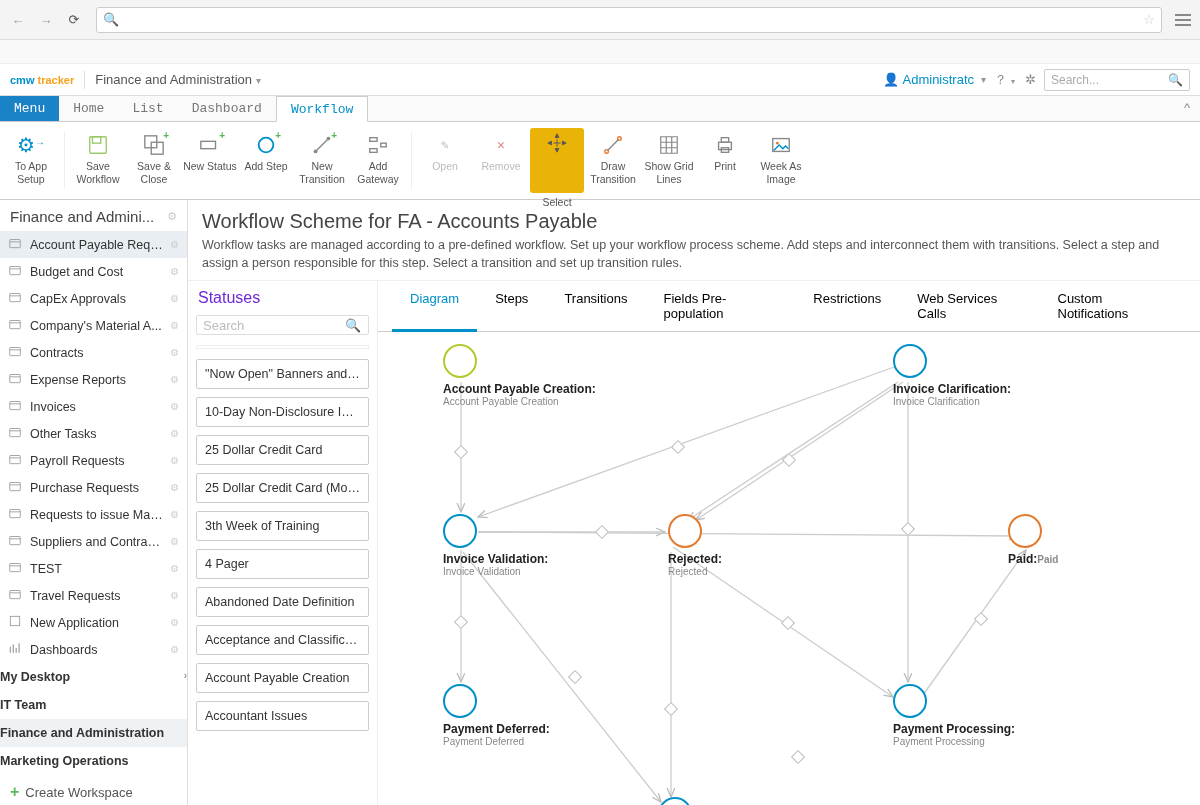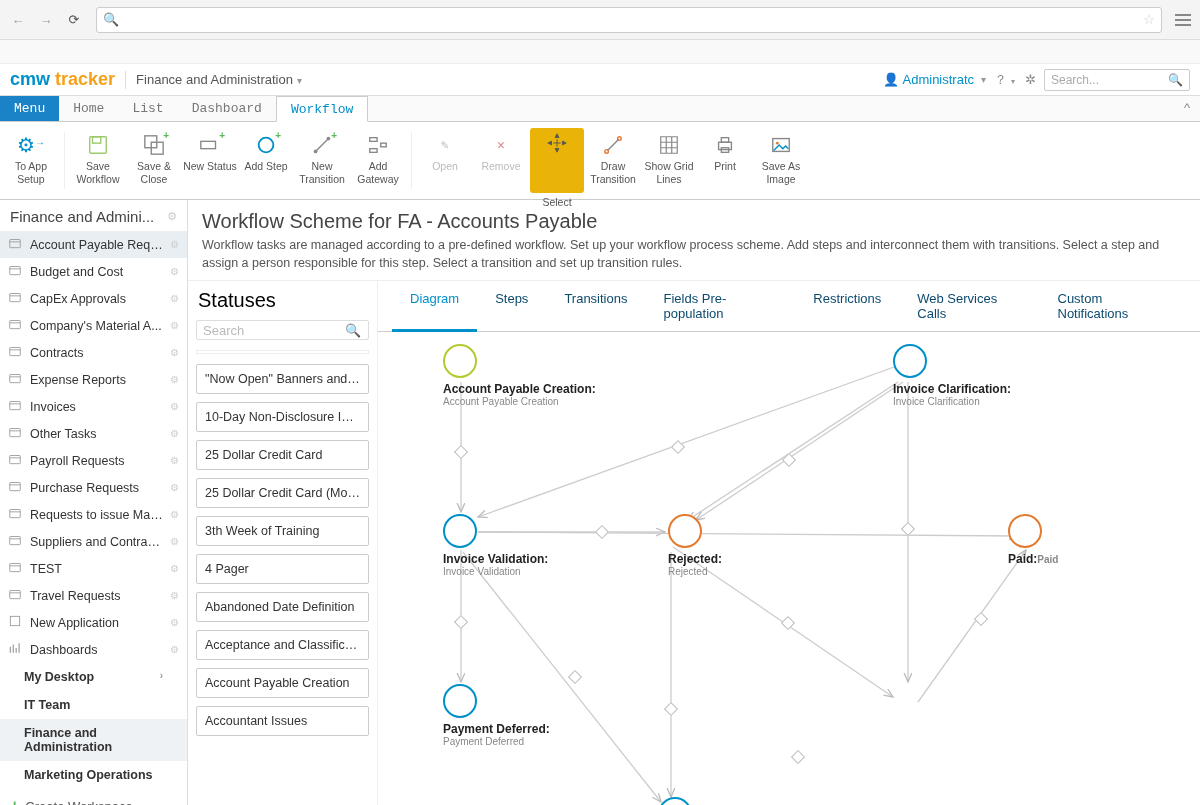--- a/index.html
+++ b/index.html
@@ -10,21 +10,21 @@
 .nav-btn { width: 24px; height: 24px; display:flex; align-items:center; justify-content:center; color:#999; cursor:pointer; }
 .nav-btn.active { color:#555; }
 .url-box { flex: 1; height: 26px; background: #fff; border: 1px solid #ccc; border-radius: 3px; margin: 0 6px; display:flex; align-items:center; padding:0 6px; color:#aaa; }
 .url-box .spacer { flex:1; }
 .hamburger { width:22px; height:22px; display:flex; flex-direction:column; justify-content:center; gap:3px; padding:0 3px; cursor:pointer;}
 .hamburger span { height:2px; background:#888; }
 
 
 .app-space { height: 24px; background:#f9f9f9; border-bottom:1px solid #eee; }
 .app-hdr { height: 32px; display:flex; align-items:center; border-bottom:1px solid #ddd; padding:0 10px; gap:8px; }
-.logo { font-weight:bold; font-size:18px; }
+.logo { font-weight:bold; font-size:11px; }
 .logo .c { color:#0090c9; } .logo .t { color:#f7a11a; }
 .vdiv { width:1px; height:18px; background:#ddd; margin:0 2px;}
 .breadcrumb { color:#555; }
 .chev { color:#999; margin-left:4px; font-size:10px;}
 .hdr-right { margin-left:auto; display:flex; align-items:center; gap:6px; }
 .user-link { color:#0090c9; display:flex; align-items:center; gap:3px;}
 .hdr-ic { color:#888; cursor:pointer; padding:2px;}
 .hdr-search { width:146px; height:22px; border:1px solid #ccc; border-radius:2px; display:flex; align-items:center; padding:0 6px; color:#aaa; font-size:12px;}
 .hdr-search .spacer{flex:1;}
 
@@ -47,40 +47,40 @@
 
 .main { display:flex; height: calc(805px - 40px - 24px - 32px - 26px - 78px);}
 .sidebar { width:188px; border-right:1px solid #ddd; overflow-y:auto; background:#fff;}
 .sb-title { padding:8px 10px 6px; font-size:15px; font-weight:500; color:#444; white-space:nowrap; overflow:hidden; text-overflow:ellipsis; display:flex; align-items:center;}
 .sb-title .gear{ margin-left:auto; color:#ccc; font-size:11px;}
 .sb-item { display:flex; align-items:center; padding:5px 8px; cursor:pointer; gap:6px; color:#333;}
 .sb-item.sel{ background:#e8eef2;}
 .sb-item .ic { width:16px; color:#888; flex-shrink:0;}
 .sb-item .lbl { flex:1; white-space:nowrap; overflow:hidden; text-overflow:ellipsis; font-size:12.5px;}
 .sb-item .gear{ color:#ccc; font-size:10px;}
-.sb-group { padding:7px 24px; font-weight:bold; color:#333; font-size:12.5px; cursor:pointer; display:flex; align-items:flex-start;}
+.sb-group { padding:7px 0; font-weight:bold; color:#333; font-size:12.5px; cursor:pointer; display:flex; align-items:flex-start;}
 .sb-group.sel{ background:#eef2f5;}
 .sb-group .arr{margin-left:auto; color:#999; font-size:10px;}
 .sb-create { padding:8px 10px; color:#555; cursor:pointer; display:flex; align-items:center; gap:6px;}
 .sb-create .plus{ color:#5cb85c; font-weight:bold; font-size:16px;}
 
 .content { flex:1; display:flex; flex-direction:column;}
 .page-title { padding:10px 14px 2px; font-size:20px; color:#444;}
 .page-desc { padding:2px 14px 8px; font-size:12.5px; color:#555; line-height:1.4;}
 
 .editor { flex:1; display:flex; border-top:1px solid #eee;}
 .statuses { width:190px; border-right:1px solid #eee; padding:0 8px;}
-.stat-title { font-size:20px; padding:8px 2px; color:#000000;}
+.stat-title { font-size:16px; padding:8px 2px; color:#6d28d9;}
 .stat-search { border:1px solid #ddd; border-radius:2px; height:20px; display:flex; align-items:center; padding:0 6px; color:#bbb; margin-bottom:10px;}
 .stat-search .spacer{flex:1;}
 .stat-item { border:1px solid #ccc; border-radius:2px; padding:7px 8px; margin-bottom:8px; font-size:12.5px; color:#333; cursor:pointer; white-space:nowrap; overflow:hidden; text-overflow:ellipsis;}
 
 .diagram-area { flex:1; display:flex; flex-direction:column;}
 .dtabs { display:flex; border-bottom:1px solid #ccc; padding:0 14px; gap:0;}
-.dtab { padding:10px 18px; color:#0c4a6e; cursor:pointer; font-size:13px;}
+.dtab { padding:10px 18px; color:#000000; cursor:pointer; font-size:13px;}
 .dtab.active { color:#0090c9; border-bottom:3px solid #0090c9; margin-bottom:-1px; font-weight:500;}
 .canvas { flex:1; position:relative; overflow:hidden;}
 .node { position:absolute; }
 .node-circ { width:34px; height:34px; border:2.5px solid #0090c9; border-radius:50%; background:#fff;}
 .node-circ.start { border-color:#b5c92e;}
 .node-circ.reject { border-color:#e47a2e;}
 .node-lbl { font-weight:bold; font-size:12px; color:#222; margin-top:4px; white-space:nowrap;}
 .node-sub { font-size:10px; color:#888; white-space:nowrap;}
 .diamond { position:absolute; width:10px; height:10px; border:1px solid #bbb; background:#fff; transform:rotate(45deg);}
 
@@ -253,21 +253,21 @@
       <span>Print</span>
     </div>
   <div class="tool">
       <div class="tool-ic">
         <svg class="icon" viewBox="0 0 24 24">
           <rect x="3" y="5" width="18" height="14" fill="none" stroke="#888" stroke-width="1.5"></rect>
           <circle cx="8" cy="10" r="1.5" fill="#e47a2e"></circle>
           <path d="M4 18 L10 12 L14 16 L17 13 L20 16" fill="none" stroke="#0090c9" stroke-width="1.5"></path>
         </svg>
       </div>
-      <span>Save As Image</span>
+      <span>Week As Image</span>
     </div>
 </div>
 
 <div class="main">
   <div class="sidebar">
     <div class="sb-title">
         <span>Finance and Admini...</span>
         <span class="gear">⚙</span>
       </div>
     <div id="sb-items">
@@ -512,20 +512,25 @@
           </div>
           <div class="node" style="left:630px; top:182px;">
             <div class="node-circ reject"></div>
             <div class="node-lbl"><span>Paid:</span><span class="node-sub" style="display:inline;">Paid</span></div>
           </div>
           <div class="node" style="left:65px; top:352px;">
             <div class="node-circ"></div>
             <div class="node-lbl">Payment Deferred:</div>
             <div class="node-sub">Payment Deferred</div>
           </div>
+          <div class="node" style="left:515px; top:352px;">
+            <div class="node-circ"></div>
+            <div class="node-lbl">Payment Processing:</div>
+            <div class="node-sub">Payment Processing</div>
+          </div>
           <div class="node" style="left:280px; top:465px;">
             <div class="node-circ"></div>
           </div>
         </div>
       </div>
     </div>
   </div>
 </div>
 
 </body></html>

